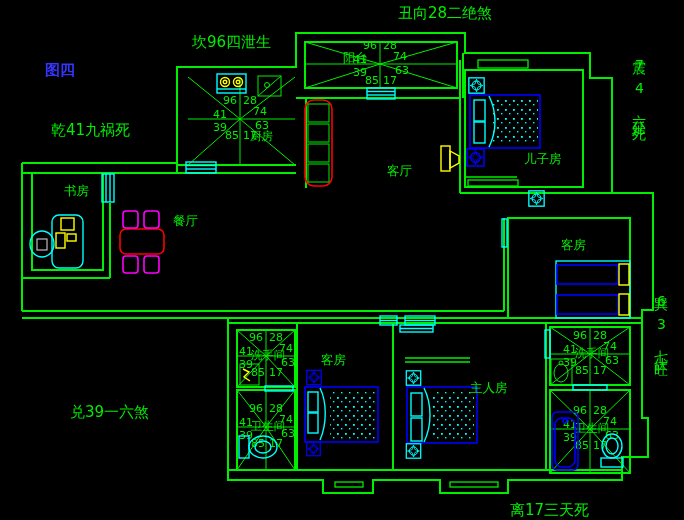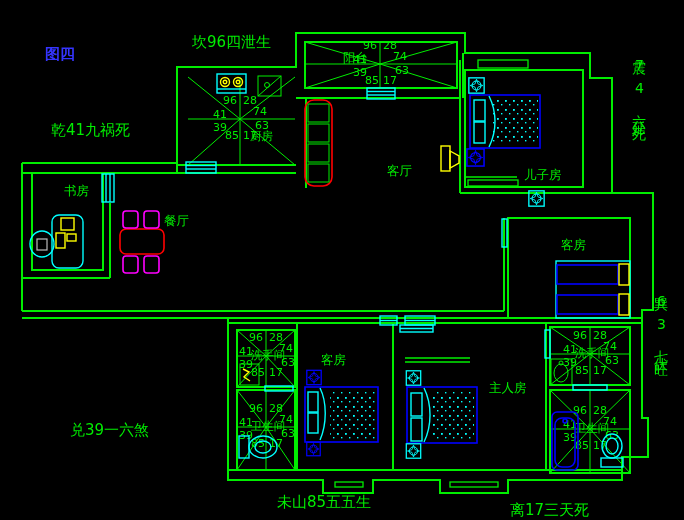--- a/index.html
+++ b/index.html
@@ -345,31 +345,31 @@
         </g>
     <g>
           <rect class="cyanline" x="265" y="386" width="28" height="5"></rect>
         </g>
     <g>
           <rect class="cyanline" x="573" y="385" width="34" height="5"></rect>
         </g>
   </g>
 </svg>
 
-<div class="lbl fig" style="left:45px;top:46px">图四</div>
+<div class="lbl fig" style="left:45px;top:62px">图四</div>
+<div class="lbl" style="left:398px;top:5px">丑向28二绝煞</div>
 <div class="lbl" style="left:192px;top:34px">坎96四泄生</div>
 <div class="lbl" style="left:51px;top:122px">乾41九祸死</div>
 <div class="lbl vert" style="left:631px;top:50px">震74六延死</div>
 <div class="lbl vert" style="left:653px;top:286px">巽63七伏旺</div>
-<div class="lbl" style="left:70px;top:422px">兑39一六煞</div>
-<div class="lbl" style="left:277px;top:494px">未山85五五生</div>
+<div class="lbl" style="left:70px;top:404px">兑39一六煞</div>
 <div class="lbl" style="left:510px;top:502px">离17三天死</div>
 
 <div class="lbl room" style="left:343px;top:51px">阳台</div>
 <div class="lbl room" style="left:387px;top:164px">客厅</div>
-<div class="lbl room" style="left:524px;top:168px">儿子房</div>
+<div class="lbl room" style="left:524px;top:152px">儿子房</div>
 <div class="lbl room" style="left:64px;top:184px">书房</div>
-<div class="lbl room" style="left:164px;top:214px">餐厅</div>
+<div class="lbl room" style="left:173px;top:214px">餐厅</div>
 <div class="lbl room" style="left:561px;top:238px">客房</div>
 <div class="lbl room" style="left:321px;top:353px">客房</div>
-<div class="lbl room" style="left:489px;top:381px">主人房</div>
+<div class="lbl room" style="left:470px;top:381px">主人房</div>
 
 </div>
 
 </body></html>

